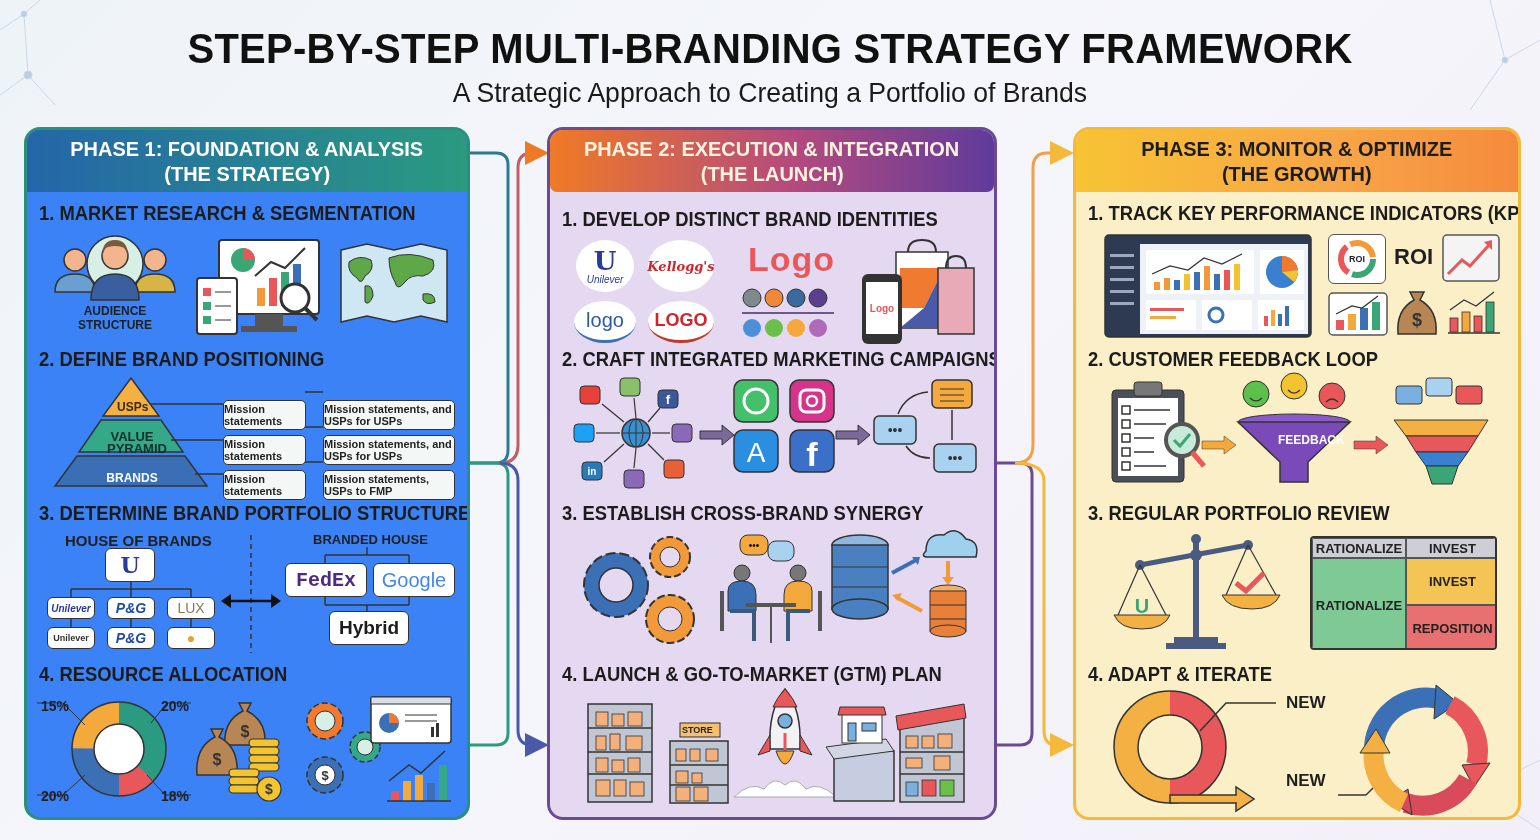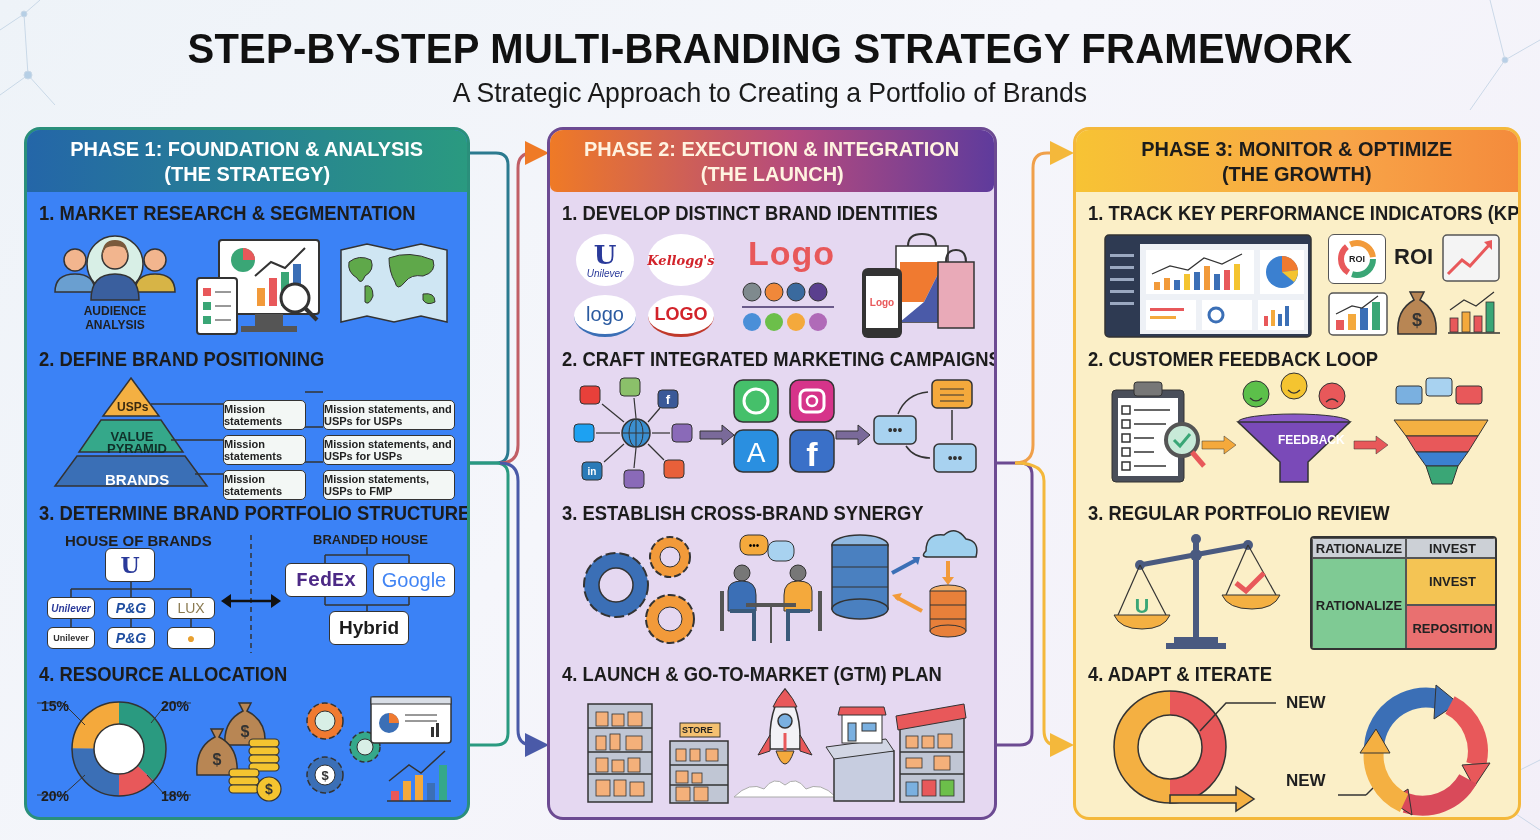--- a/index.html
+++ b/index.html
@@ -116,21 +116,21 @@
       <circle cx="30" cy="26" r="11" fill="#f2b58e" stroke="#333" stroke-width="1.5"></circle>
       <path d="M10,58 Q10,40 30,40 Q50,40 50,58 Z" fill="#6a9fd0" stroke="#333" stroke-width="1.5"></path>
       <circle cx="110" cy="26" r="11" fill="#f2b58e" stroke="#333" stroke-width="1.5"></circle>
       <path d="M90,58 Q90,40 110,40 Q130,40 130,58 Z" fill="#d7b446" stroke="#333" stroke-width="1.5"></path>
       <circle cx="70" cy="22" r="13" fill="#f2b58e" stroke="#333" stroke-width="1.5"></circle>
       <path d="M57,22 Q57,6 70,6 Q83,6 83,22 L80,14 Q70,10 60,14 Z" fill="#7a5a3c"></path>
       <path d="M46,66 Q46,40 70,40 Q94,40 94,66 Z" fill="#3a5f9e" stroke="#333" stroke-width="1.5"></path>
     </svg>
     <div class="lbl" style="left:48px;top:112px;font-size:12px;text-align:center;line-height:14px;width:80px">
       <div>AUDIENCE</div>
-      <div>ANALYSIS</div>
+      <div>STRUCTURE</div>
     </div>
     <svg width="130" height="100" style="left:168px;top:46px">
       <rect x="24" y="2" width="100" height="74" fill="#fff" stroke="#333" stroke-width="2" rx="3"></rect>
       <rect x="60" y="76" width="28" height="12" fill="#555"></rect>
       <rect x="46" y="88" width="56" height="6" fill="#555"></rect>
       <circle cx="48" cy="22" r="12" fill="#3aa676"></circle>
       <path d="M48,22 L48,10 A12,12 0 0 1 60,22 Z" fill="#e8585a"></path>
       <rect x="62" y="50" width="8" height="18" fill="#f29a3a"></rect>
         <rect x="74" y="40" width="8" height="28" fill="#e8585a"></rect>
       <rect x="86" y="34" width="8" height="34" fill="#3aa676"></rect>
@@ -163,21 +163,21 @@
       <polygon points="26,80 134,80 156,110 4,110" fill="#3a6fb6" stroke="#333" stroke-width="1.5"></polygon>
       <line x1="100" y1="28" x2="200" y2="28" stroke="#333" stroke-width="1.5"></line>
       <line x1="120" y1="64" x2="200" y2="64" stroke="#333" stroke-width="1.5"></line>
       <line x1="144" y1="98" x2="200" y2="98" stroke="#333" stroke-width="1.5"></line>
     </svg>
     <div class="lbl" style="left:90px;top:60px;font-size:12px;width:30px;text-align:center;color:#3a2a10">USPs</div>
     <div class="lbl" style="left:80px;top:91px;font-size:13px;width:50px;text-align:center;line-height:12px;color:#10302a">
       <div>VALUE</div>
         <div>PYRAMID</div>
     </div>
-    <div class="lbl" style="left:78px;top:131px;font-size:15px;width:54px;text-align:center;color:#fff">BRANDS</div>
+    <div class="lbl" style="left:78px;top:131px;font-size:12px;width:54px;text-align:center;color:#fff">BRANDS</div>
 
     <div class="box" style="left:196px;top:37px;width:83px;height:30px">Mission statements</div>
     <div class="box" style="left:296px;top:37px;width:132px;height:30px">Mission statements, and USPs for USPs</div>
     <div class="box" style="left:196px;top:72px;width:83px;height:30px">Mission statements</div>
     <div class="box" style="left:296px;top:72px;width:132px;height:30px">Mission statements, and USPs for USPs</div>
     <div class="box" style="left:196px;top:107px;width:83px;height:30px">Mission statements</div>
     <div class="box" style="left:296px;top:107px;width:132px;height:30px">Mission statements, USPs to FMP</div>
     <svg width="20" height="100" style="left:278px;top:45px">
       <line x1="0" y1="7" x2="18" y2="7" stroke="#333" stroke-width="1.5"></line>
       <line x1="0" y1="42" x2="18" y2="42" stroke="#333" stroke-width="1.5"></line>
@@ -290,21 +290,21 @@
     </svg>
   </div>
 </div>
 
 <div class="panel p2">
   <div class="ph">
     <span>PHASE 2: EXECUTION &amp; INTEGRATION</span>
     <span>(THE LAUNCH)</span>
   </div>
 
-  <div class="sec" style="top:62px;height:150px">
+  <div class="sec" style="top:68px;height:150px">
     <div class="sec-title" style="top:10px">1. DEVELOP DISTINCT BRAND IDENTITIES</div>
     <div class="logo-box" style="left:26px;top:42px;width:58px;height:52px;border-radius:50%;color:#2a3a9a;font-size:10px;border:none;flex-direction:column">
       <span style="font-size:26px;font-family:'DejaVu Serif',serif;line-height:26px">U</span>
         <span style="font-style:italic;font-weight:400">Unilever</span>
     </div>
     <div class="logo-box" style="left:98px;top:42px;width:66px;height:52px;border-radius:50%;color:#d2232a;font-size:13px;font-style:italic;font-family:'DejaVu Serif',serif;border:none">Kellogg's</div>
     <div class="logo-box" style="left:24px;top:103px;width:62px;height:42px;border-radius:50%;color:#2a5aa0;font-size:20px;font-weight:400;border:none;border-bottom:3px solid #3b6fb6">logo</div>
     <div class="logo-box" style="left:98px;top:103px;width:66px;height:42px;border-radius:50%;color:#d2232a;font-size:18px;border:none;border-bottom:3px solid #c0392b">LOGO</div>
     <div class="lbl" style="left:198px;top:42px;font-size:34px;color:#e8585a;letter-spacing:1px"><span>Logo</span></div>
     <svg width="100" height="60" style="left:190px;top:88px">

